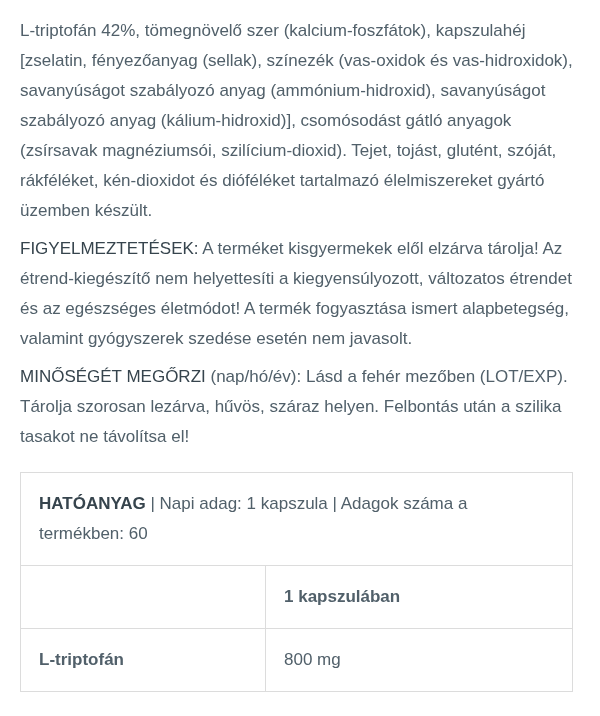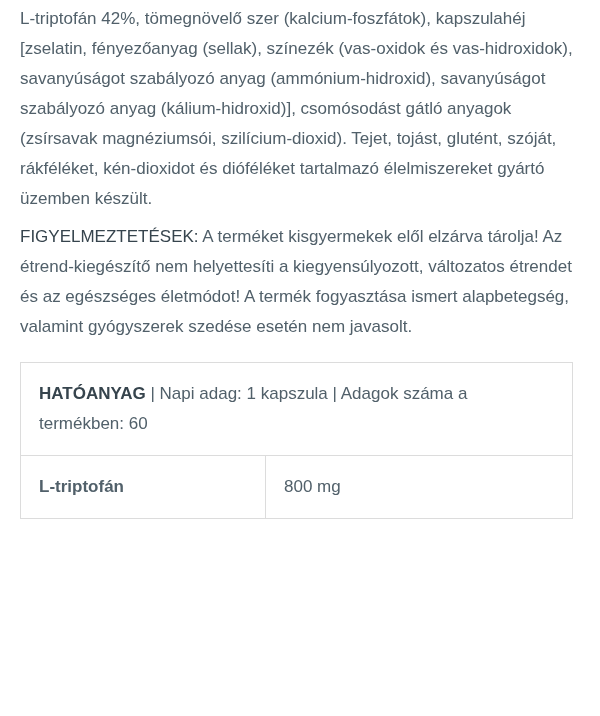--- a/index.html
+++ b/index.html
@@ -10,21 +10,21 @@
   body {
     width: 600px;
     height: 716px;
     overflow: hidden;
     font-family: "Liberation Sans", sans-serif;
     -webkit-font-smoothing: antialiased;
   }
   .content {
     box-sizing: border-box;
     width: 600px;
-    padding: 4px 20px 0 20px;
+    padding: 16px 20px 0 20px;
     color: #51606a;
   }
   .para {
     font-size: 17px;
     line-height: 30px;
     margin: 0 0 8px 0;
     color: #51606a;
   }
   .para strong {
     color: #36444d;
@@ -64,30 +64,35 @@
 </style>
 </head>
 <body>
 
 <div class="content">
 
   <p class="para"><span>L-triptofán 42%, tömegnövelő szer (kalcium-foszfátok), kapszulahéj [zselatin, fényezőanyag (sellak), színezék (vas-oxidok és vas-hidroxidok), savanyúságot szabályozó anyag (ammónium-hidroxid), savanyúságot szabályozó anyag (kálium-hidroxid)], csomósodást gátló anyagok (zsírsavak magnéziumsói, szilícium-dioxid). Tejet, tojást, glutént, szóját, rákféléket, kén-dioxidot és dióféléket tartalmazó élelmiszereket gyártó üzemben készült.</span></p>
 
   <p class="para"><strong>FIGYELMEZTETÉSEK:</strong><span> A terméket kisgyermekek elől elzárva tárolja! Az étrend-kiegészítő nem helyettesíti a kiegyensúlyozott, változatos étrendet és az egészséges életmódot! A termék fogyasztása ismert alapbetegség, valamint gyógyszerek szedése esetén nem javasolt.</span></p>
 
+  <p class="para"><strong>MINŐSÉGÉT MEGŐRZI</strong><span> (nap/hó/év): Lásd a fehér mezőben (LOT/EXP). Tárolja szorosan lezárva, hűvös, száraz helyen. Felbontás után a szilika tasakot ne távolítsa el!</span></p>
 
   <table class="supplement-table">
     <colgroup>
         <col class="c1">
         <col class="c2">
       </colgroup>
     <tbody>
       <tr>
         <td class="tbl-header-cell" colspan="2"><strong>HATÓANYAG</strong><span> | Napi adag: 1 kapszula | Adagok száma a termékben: 60</span></td>
       </tr>
       <tr>
+        <td class="empty-cell"></td>
+        <td class="col-head">1 kapszulában</td>
+      </tr>
+      <tr>
         <td class="row-name">L-triptofán</td>
         <td class="row-value">800 mg</td>
       </tr>
     </tbody>
   </table>
 
 </div>
 
 </body></html>

